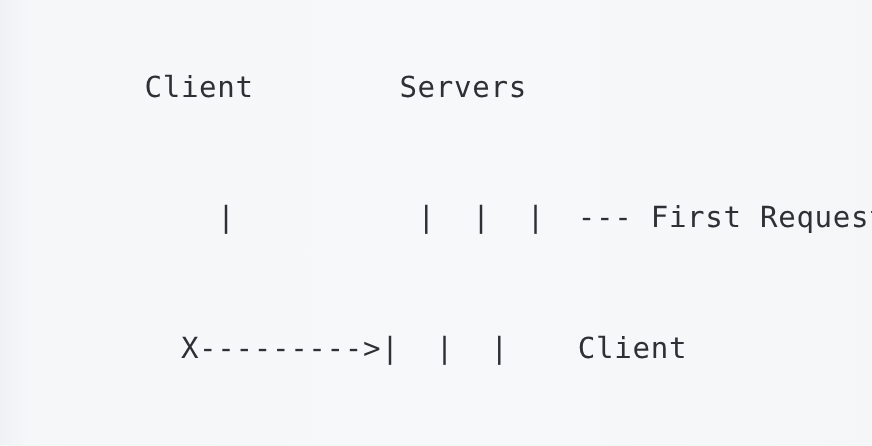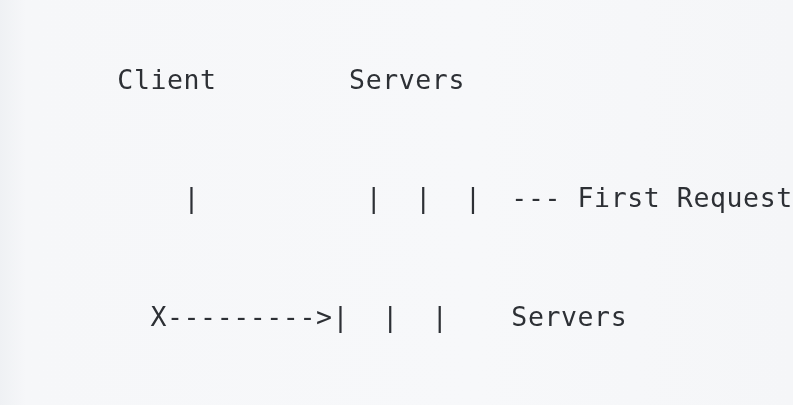--- a/index.html
+++ b/index.html
@@ -31,20 +31,21 @@
     font-size: 26.5px;
     line-height: 39.5px;
     letter-spacing: 0.6px;
     color: #2d3035;
     font-weight: 400;
   }
   .ascii-row .art {
     display: inline-block;
     width: 394px;
     white-space: pre;
+    margin-left: 14px;
   }
   .ascii-row .note {
     white-space: pre;
   }
   .header-row {
     color: #2d3035;
   }
 </style>
 </head>
 <body>
@@ -54,21 +55,21 @@
 
     <div class="ascii-row header-row">
       <span class="art">Client        Servers</span><span class="note"></span>
     </div>
 
     <div class="ascii-row">
       <span class="art">    |          |  |  |</span><span class="note">--- First Request ---</span>
     </div>
 
     <div class="ascii-row">
-      <span class="art">  X---------&gt;|  |  |</span><span class="note">Servers</span>
+      <span class="art">  X---------&gt;|  |  |</span><span class="note">Client</span>
     </div>
 
     <div class="ascii-row">
       
     </div>
 
   </div>
 </div>
 
 </body></html>

